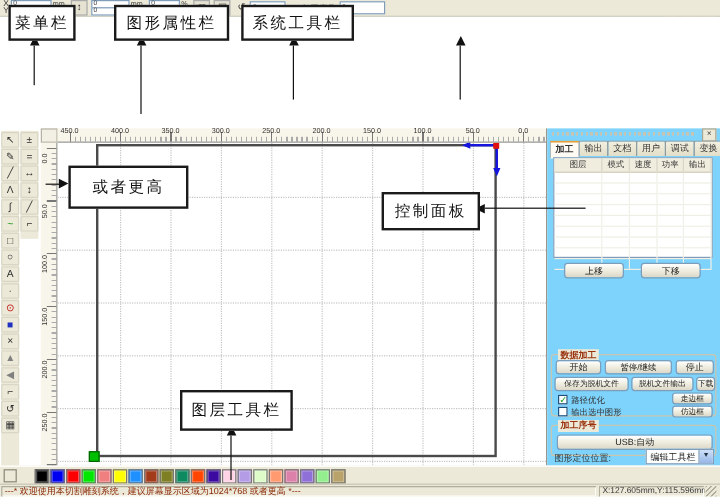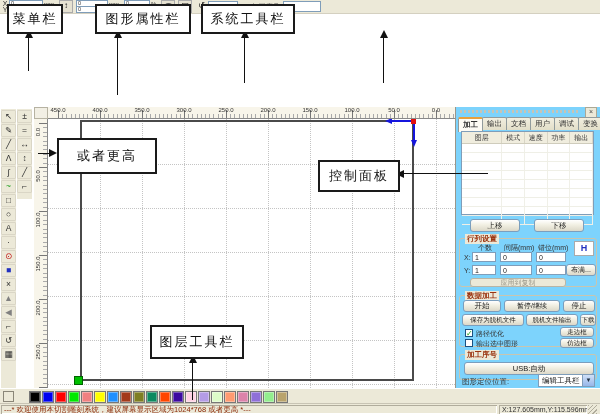--- a/index.html
+++ b/index.html
@@ -407,37 +407,20 @@
             <div class="td"></div>
             <div class="td"></div>
             <div class="td"></div>
             <div class="td"></div>
           </div>
         </div>
     </div>
     <div class="xpbtn" style="left:14px;top:112px;width:50px;height:13px;">上移</div>
     <div class="xpbtn" style="left:78px;top:112px;width:50px;height:13px;">下移</div>
 
-    <div class="groupbox" style="left:3px;top:131px;width:138px;height:49px;">
-      <div class="grouptitle">行列设置</div>
-      <div class="glab" style="left:18px;top:4px;">个数</div>
-      <div class="glab" style="left:44px;top:4px;">间隔(mm)</div>
-      <div class="glab" style="left:78px;top:4px;">错位(mm)</div>
-      <div style="position:absolute;left:114px;top:2px;width:18px;height:13px;border:1px solid #aaa;background:#fff;text-align:center;font-size:9px;line-height:12px;color:#2030c0;font-weight:bold;">H</div>
-      <div class="glab" style="left:4px;top:15px;">X:</div>
-      <div class="gfield" style="left:12px;top:13px;width:24px;">1</div>
-      <div class="gfield" style="left:40px;top:13px;width:32px;">0</div>
-      <div class="gfield" style="left:76px;top:13px;width:30px;">0</div>
-      <div class="glab" style="left:4px;top:28px;">Y:</div>
-      <div class="gfield" style="left:12px;top:26px;width:24px;">1</div>
-      <div class="gfield" style="left:40px;top:26px;width:32px;">0</div>
-      <div class="gfield" style="left:76px;top:26px;width:30px;">0</div>
-      <div class="xpbtn" style="left:106px;top:25px;width:30px;height:12px;font-size:7px;">布满...</div>
-      <div class="xpbtn gray" style="left:10px;top:39px;width:96px;height:9px;font-size:7px;">应用到复制</div>
-    </div>
 
     <div class="groupbox" style="left:3px;top:188px;width:138px;height:52px;">
       <div class="grouptitle">数据加工</div>
       <div class="xpbtn" style="left:3px;top:4px;width:38px;height:12px;">开始</div>
       <div class="xpbtn" style="left:44px;top:4px;width:56px;height:12px;font-size:7px;">暂停/继续</div>
       <div class="xpbtn" style="left:103px;top:4px;width:32px;height:12px;">停止</div>
       <div class="xpbtn" style="left:2px;top:18px;width:62px;height:12px;font-size:6.5px;">保存为脱机文件</div>
       <div class="xpbtn" style="left:66px;top:18px;width:52px;height:12px;font-size:6.5px;">脱机文件输出</div>
       <div class="xpbtn" style="left:120px;top:18px;width:16px;height:12px;font-size:6.5px;">下载</div>
       <div class="chk" style="left:5px;top:33px;">✓</div>

